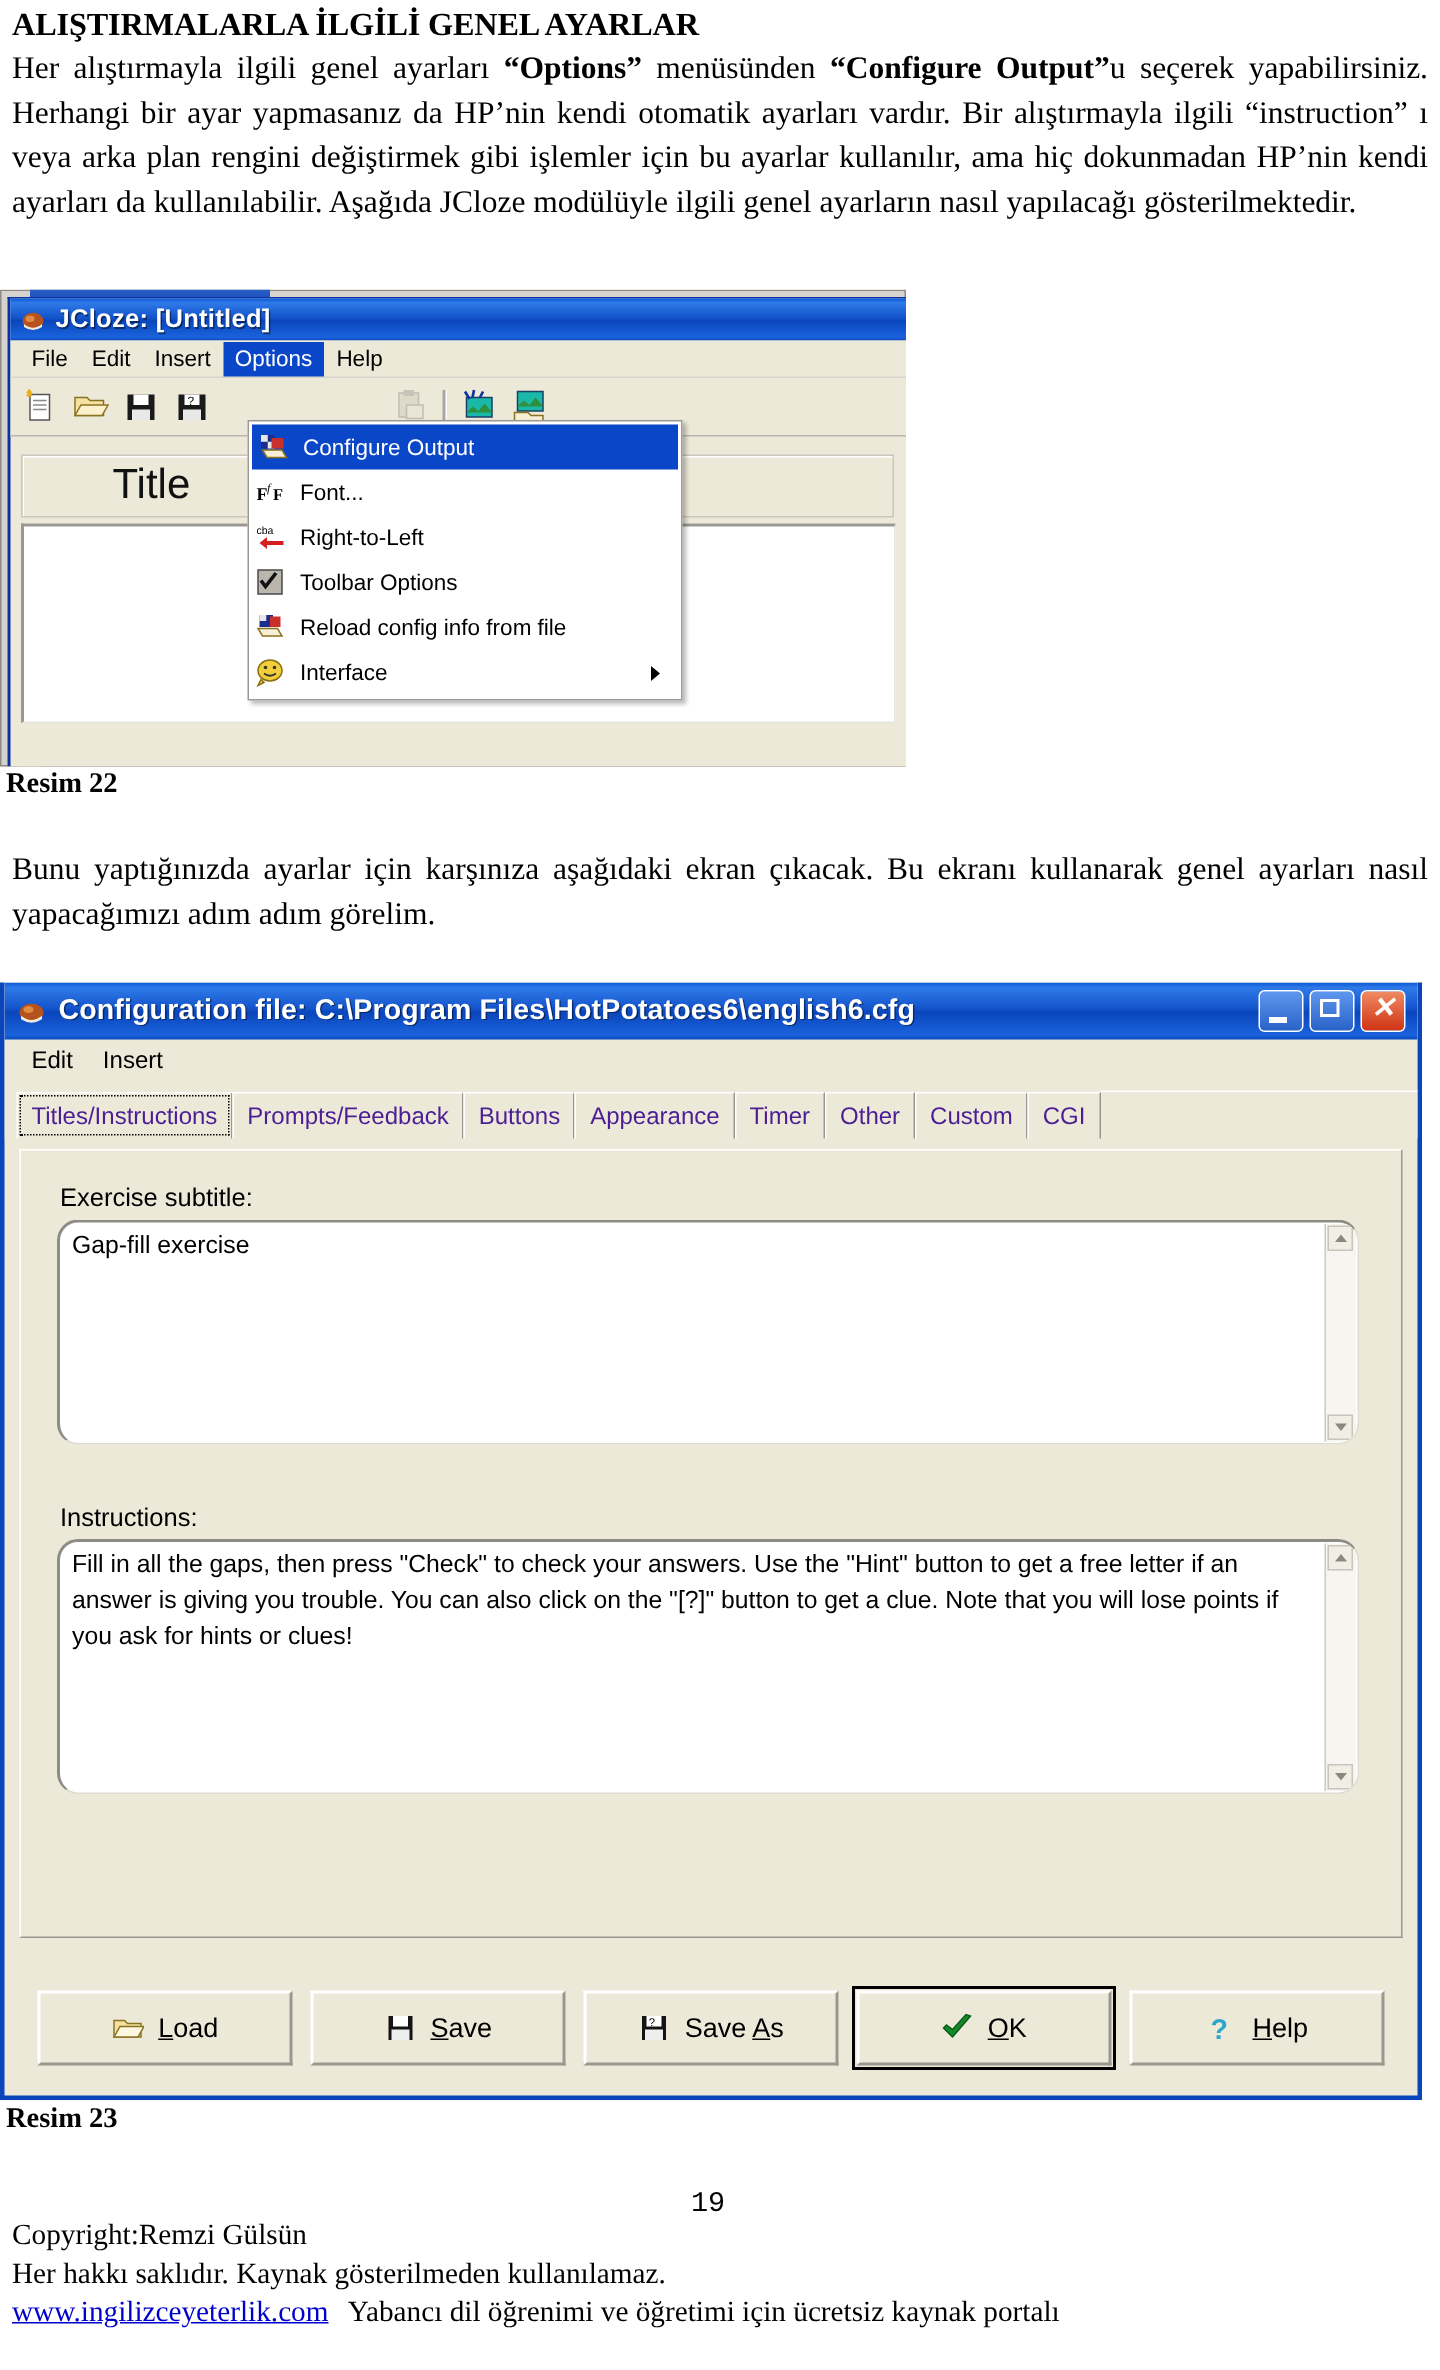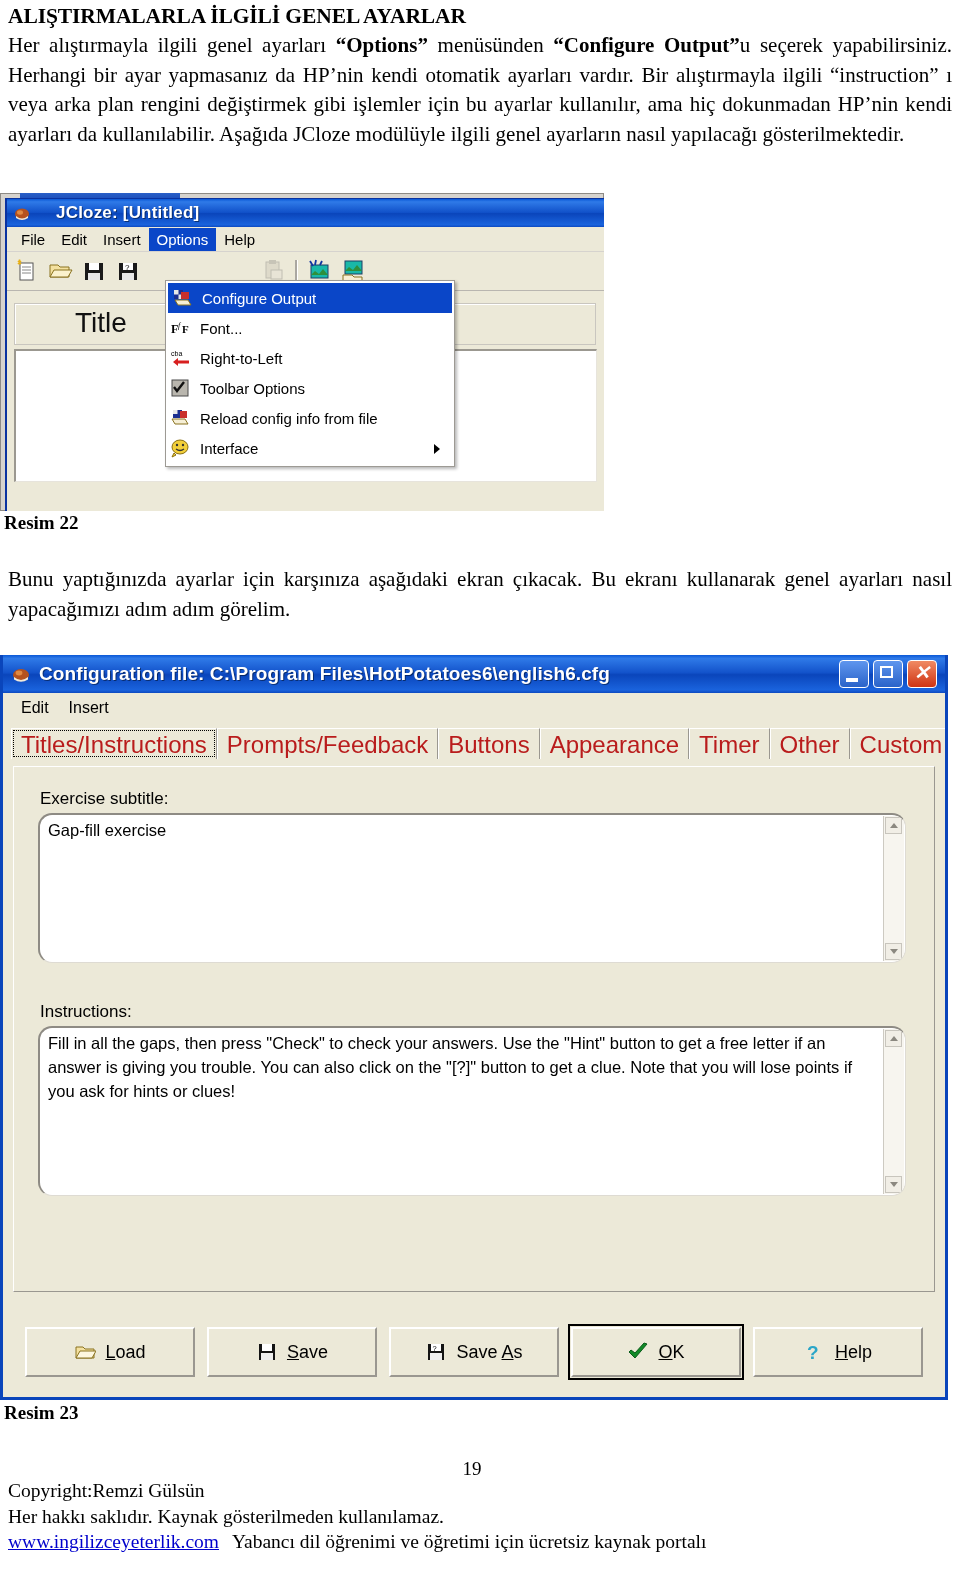--- a/index.html
+++ b/index.html
@@ -83,21 +83,20 @@
     margin-right: 6px;
     position: relative;
     flex: 0 0 auto;
   }
   #shot1 .titlebar .tb-text {
     font-size: 17px;
     font-weight: bold;
     letter-spacing: 0.2px;
     text-shadow: 1px 1px 0 rgba(0,0,0,.45);
     white-space: nowrap;
-    margin-left: 19px;
   }
   #shot1 .menubar {
     height: 24px;
     background: #ece9d8;
     display: flex;
     align-items: center;
     font-size: 15px;
     padding-left: 6px;
     border-bottom: 1px solid #d6d3ce;
   }
@@ -282,26 +281,26 @@
     background: #ece9d8;
     display: flex;
     align-items: flex-end;
     padding-left: 8px;
     position: relative;
   }
   #shot2 .tab {
     height: 31px;
     line-height: 31px;
     padding: 0 9px;
-    font-size: 24px;
+    font-size: 16px;
     background: #ece9d8;
     border-left: 1px solid #ffffff;
     border-top: 1px solid #ffffff;
     border-right: 1px solid #9a9790;
-    color: #b91c1c;
+    color: #4c1d95;
     white-space: nowrap;
     box-sizing: border-box;
   }
   #shot2 .tab.sel {
     outline: 1px dotted #000;
     outline-offset: -3px;
     font-weight: normal;
   }
   #shot2 .tabfill {
     flex: 1;
@@ -410,21 +409,21 @@
     left: 8px;
     width: 944px;
     font-family: "Liberation Serif", serif;
     font-size: 19.5px;
     line-height: 1.32;
   }
   .pgnum {
     position: absolute;
     left: 0; width: 944px;
     text-align: center;
-    font-family: Liberation Serif, serif;
+    font-family: Liberation Mono, monospace;
     font-size: 19px;
   }
   .link {
     color: #0000cc;
     text-decoration: underline;
   }
 </style>
 </head>
 <body>
 

